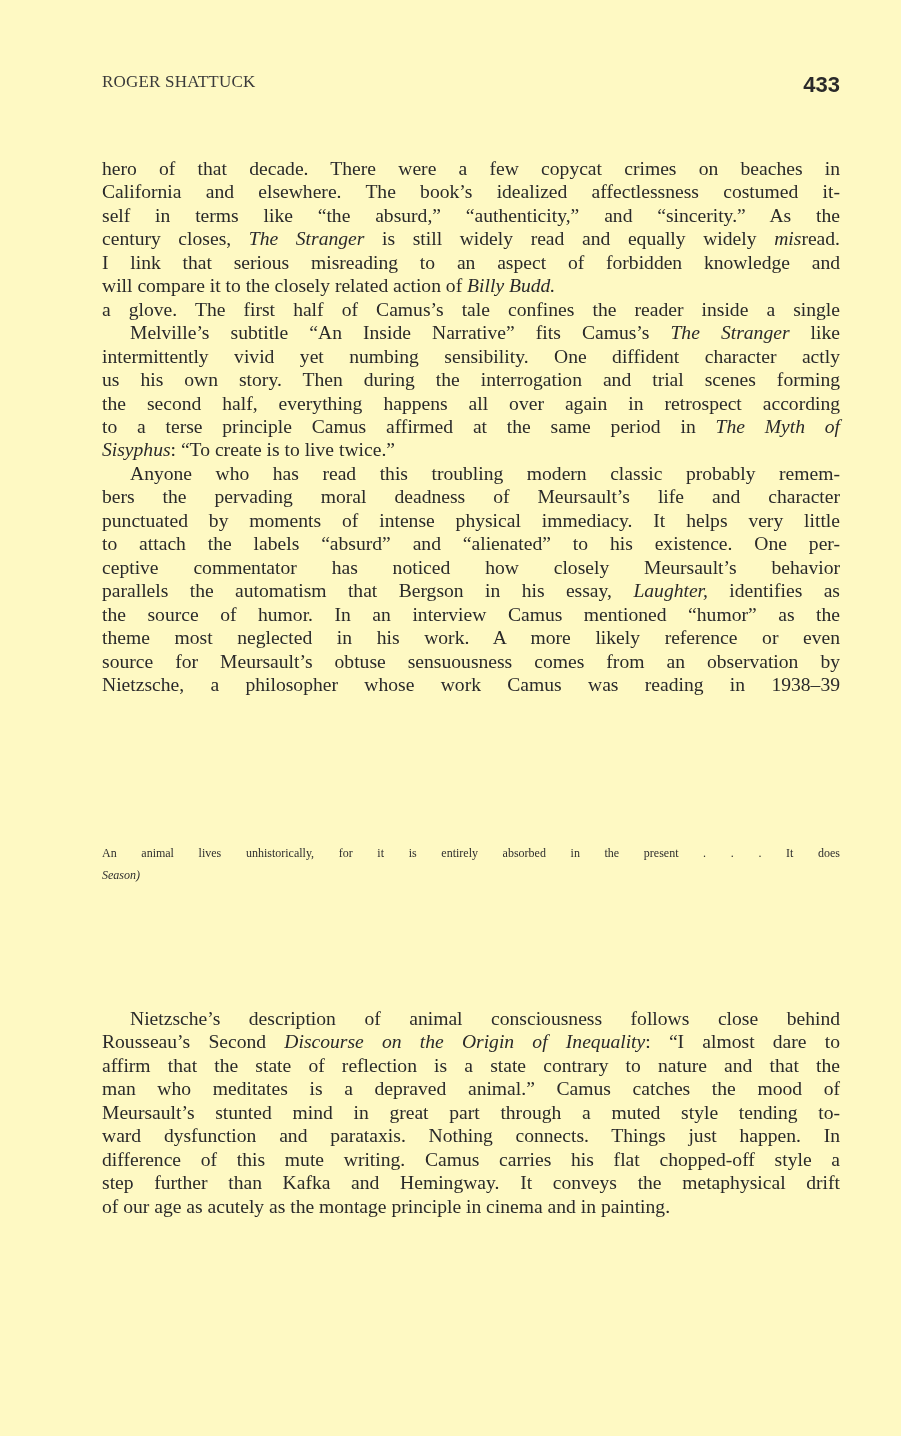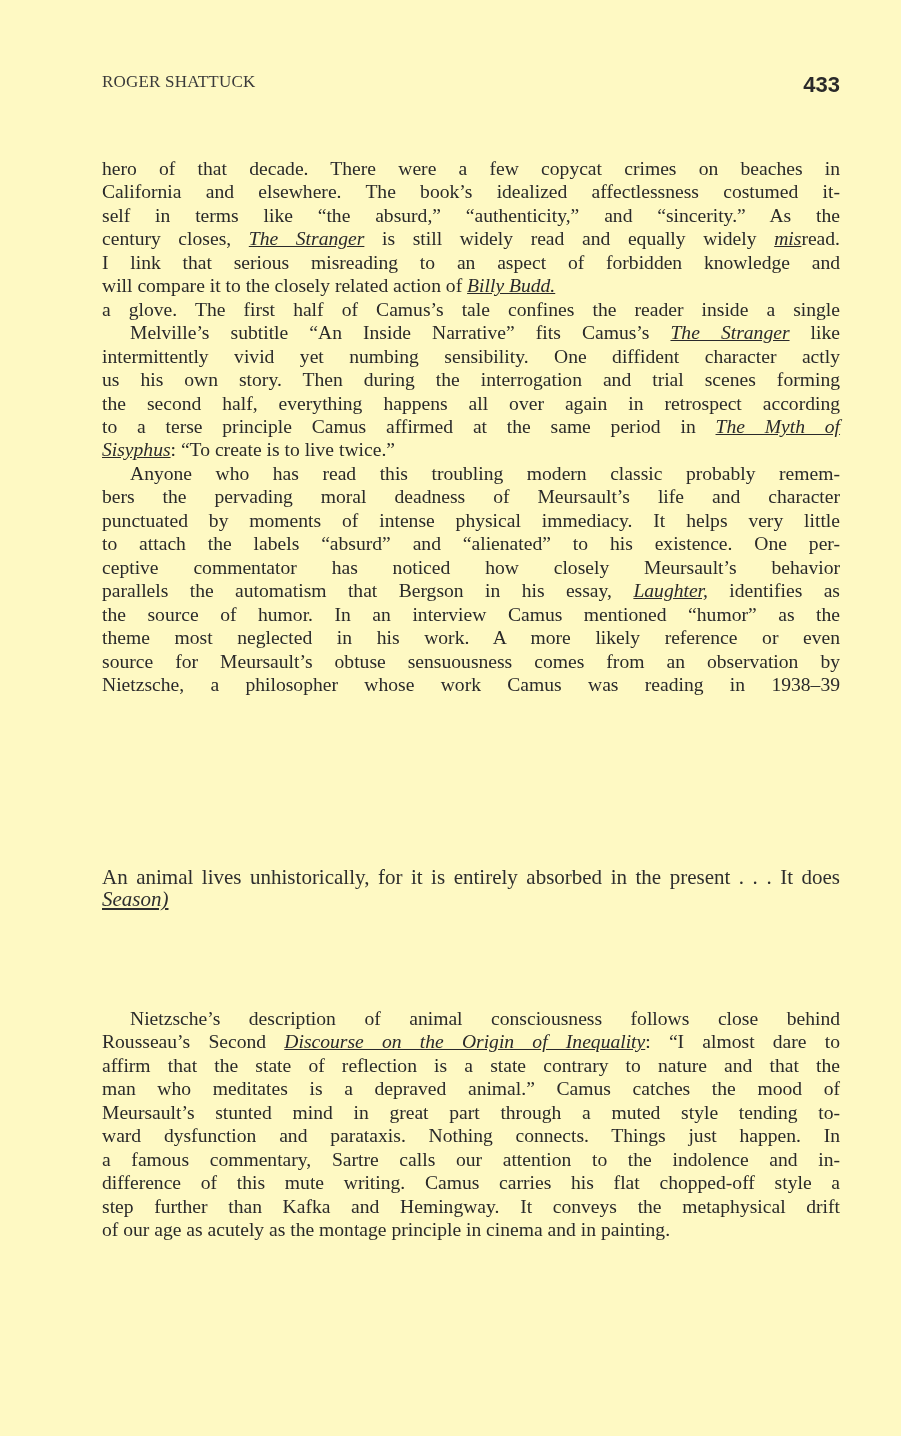--- a/index.html
+++ b/index.html
@@ -6,23 +6,23 @@
   body { width: 901px; height: 1436px; position: relative; overflow: hidden;
          font-family: "Liberation Serif", "DejaVu Serif", serif; color: #2a2a2a; }
   .page { position: absolute; left: 0; top: 0; width: 901px; height: 1436px; background: #fef9c3; }
   .running-head { position: absolute; left: 102px; top: 72px; width: 738px; height: 24px; }
   .running-head .author { position: absolute; left: 0; top: 0; font-size: 17px; letter-spacing: 0.2px; color: #3a3a3a; }
   .running-head .folio { position: absolute; right: 0; top: 0; font-family: "Liberation Sans", "DejaVu Sans", sans-serif; font-weight: bold; font-size: 22px; color: #2a2a2a; }
   .body-block { position: absolute; left: 102px; width: 738px; font-size: 19.6px; line-height: 23.45px; text-align: justify; }
   .body-block p { margin: 0; }
   .line { display: block; text-align: justify; text-align-last: justify; white-space: nowrap; }
   .line.last { text-align-last: left; }
-  .quote { position: absolute; left: 102px; width: 738px; top: 866px; font-size: 21px; line-height: 22.2px; color: #2e2e2e; }
+  .quote { position: absolute; left: 102px; width: 738px; top: 842px; font-size: 12px; line-height: 22.2px; color: #2e2e2e; }
   .quote .line { white-space: nowrap; }
-  em, i { font-style: italic; text-decoration: underline; }
+  em, i { font-style: italic; }
   .block1 { top: 157px; }
   .block2 { top: 1007px; }
 </style>
 </head>
 <body>
 
 <div class="page">
   <div class="running-head">
     <span class="author">ROGER SHATTUCK</span>
     <span class="folio">433</span>
@@ -66,19 +66,18 @@
     </div>
 
   <div class="body-block block2" id="block2">
       <p>
         <span class="line" style="padding-left: 28px;"><span>Nietzsche’s description of animal consciousness follows close behind</span></span>
         <span class="line"><span>Rousseau’s Second </span><em>Discourse on the Origin of Inequality</em><span>: “I almost dare to</span></span>
         <span class="line"><span>affirm that the state of reflection is a state contrary to nature and that the</span></span>
         <span class="line"><span>man who meditates is a depraved animal.” Camus catches the mood of</span></span>
         <span class="line"><span>Meursault’s stunted mind in great part through a muted style tending to-</span></span>
         <span class="line"><span>ward dysfunction and parataxis. Nothing connects. Things just happen. In</span></span>
-        <span class="line"><span>a famous commentary, Sartre calls our attention to the indolence and in-</span></span>
         <span class="line"><span>difference of this mute writing. Camus carries his flat chopped-off style a</span></span>
         <span class="line"><span>step further than Kafka and Hemingway. It conveys the metaphysical drift</span></span>
         <span class="line last"><span>of our age as acutely as the montage principle in cinema and in painting.</span></span>
       </p>
     </div>
 </div>
 
 </body></html>

